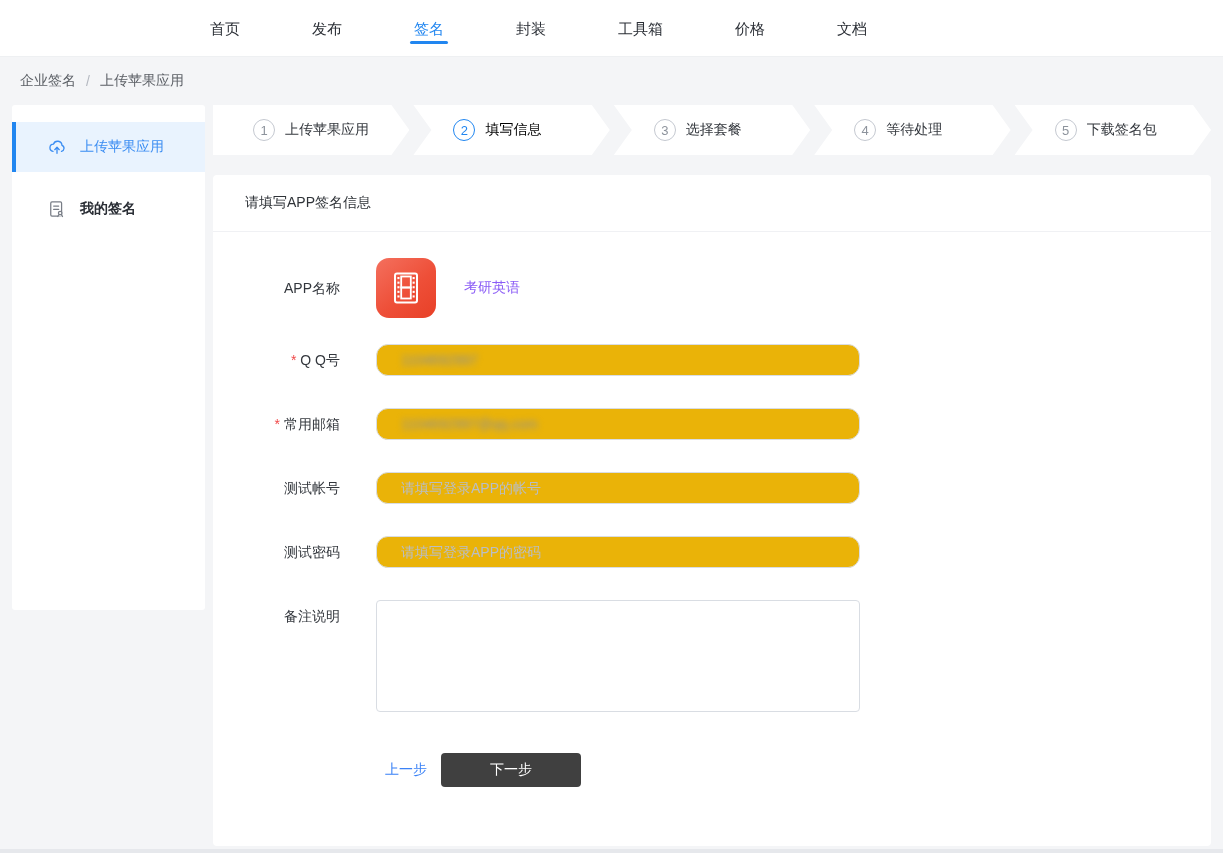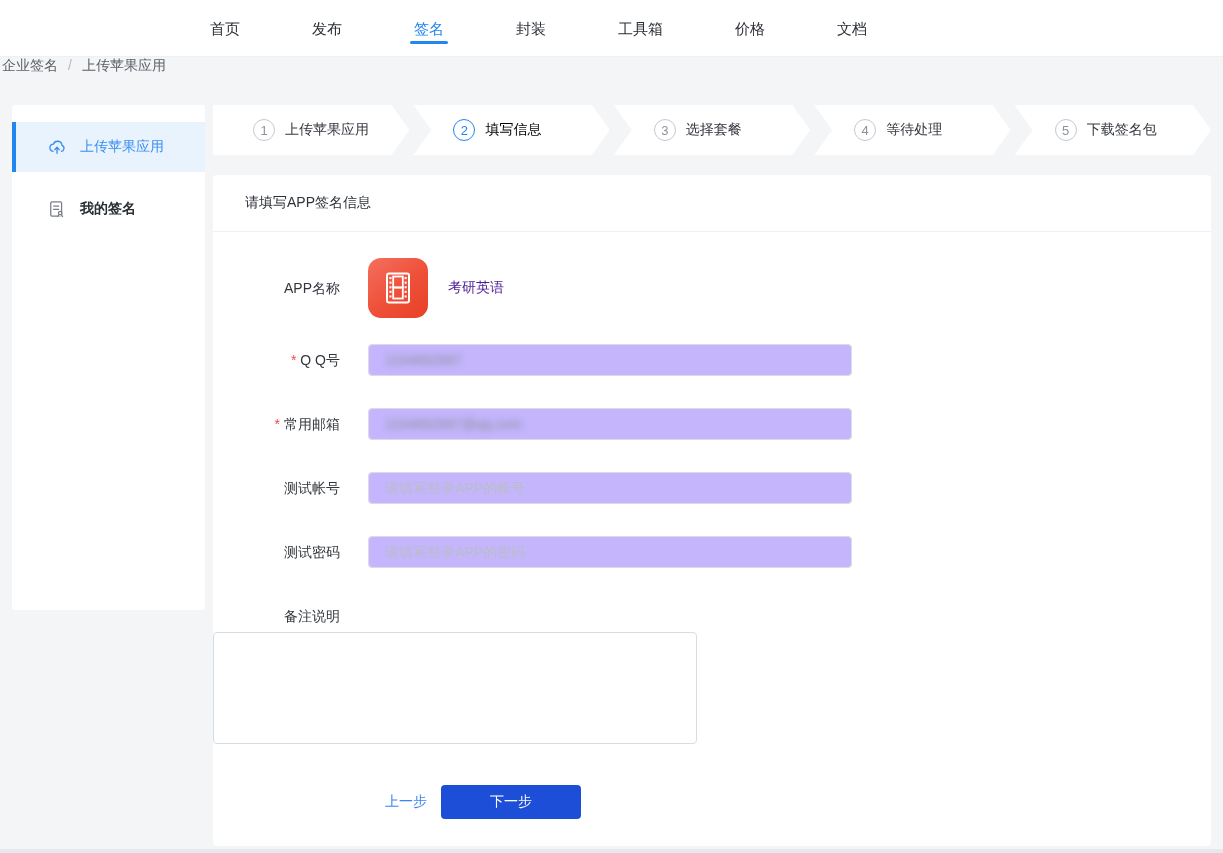--- a/index.html
+++ b/index.html
@@ -17,21 +17,21 @@
     background:#fff; border-bottom:1px solid #eef0f2;
     display:flex; align-items:center; padding-left:210px; gap:72px;
   }
   .nav-item { font-size:15px; color:#2b2f36; height:100%; line-height:57px; position:relative; cursor:pointer; white-space:nowrap; }
   .nav-item.active { color:#2186f0; }
   .nav-item.active::after {
     content:""; position:absolute; left:-4px; right:-4px; bottom:12px; height:3px;
     background:#2186f0; border-radius:2px;
   }
   
-  .breadcrumb { position:absolute; top:57px; left:0; height:48px; display:flex; align-items:flex-start; padding-left:2px; font-size:14px; color:#5c6066; gap:10px; }
+  .breadcrumb { position:absolute; top:57px; left:0; height:48px; display:flex; align-items:center; padding-left:20px; font-size:14px; color:#5c6066; gap:10px; }
   .breadcrumb .sep { color:#b4b8c0; }
   
   .sidebar { position:absolute; top:105px; left:12px; width:193px; height:505px; background:#fff; border-radius:3px; padding-top:17px; }
   .side-item { height:50px; display:flex; align-items:center; padding-left:30px; cursor:pointer; font-size:14px; color:#2b2f36; border-left:4px solid transparent; }
   .side-item + .side-item { margin-top:12px;font-weight:bold; }
   .side-item.active { background:#e9f3fe; border-left-color:#2186f0; color:#3b8df2; }
   .side-item .s-icon { width:22px; height:22px; display:flex; align-items:center; justify-content:center; color:#787d86; }
   .side-item.active .s-icon { color:#3b8df2; }
   .side-item .s-label { margin-left:12px; }
   
@@ -47,47 +47,47 @@
     width:22px; height:22px; border:1px solid #c4c8d0; border-radius:50%;
     font-size:13px; color:#8d939c; display:flex; align-items:center; justify-content:center; flex:none;
   }
   .step-label { margin-left:10px; font-size:14px; color:#33373d; white-space:nowrap; }
   .step.active .step-num { border-color:#2186f0; color:#2186f0; }
   .step.active .step-label { color:#000000; }
   
   .panel { margin-top:20px; height:671px; background:#fff; border-radius:4px; }
   .panel-header { height:57px; border-bottom:1px solid #f0f1f4; display:flex; align-items:center; padding-left:32px; font-size:14px; color:#2f3338;text-align:right; }
   .form { padding-top:26px; }
-  .row { display:flex; margin-bottom:32px; }
+  .row { display:flex; margin-bottom:32px;gap:8px; }
   .row-label { width:127px; text-align:right; font-size:14px; color:#33373d; line-height:32px; margin-right:28px; flex:none; white-space:nowrap; }
   .star { color:#f04848; margin-right:4px; }
   .row.app { align-items:center; margin-bottom:26px; }
   .app-icon {
     width:60px; height:60px; border-radius:13px; flex:none;
     background: linear-gradient(140deg, #f4705e 0%, #ee4f38 55%, #e84027 100%);
     display:flex; align-items:center; justify-content:center;
   }
-  .app-name { margin-left:20px; font-size:14px; color:#4c1d95; }
+  .app-name { margin-left:20px; font-size:14px; color:#8b5cf6; }
   .input-box, .real-input {
-    width:484px; height:32px; border:1px solid #d9dde3; border-radius:4px; background:#c4b5fd;
-    display:flex; align-items:center; padding:0 16px; font-size:14px; color:#606670;
+    width:484px; height:32px; border:1px solid #d9dde3; border-radius:12px; background:#eab308;
+    display:flex; align-items:center; padding:0 24px; font-size:14px; color:#606670;
   }
   .real-input { font-family:"Liberation Sans","DejaVu Sans",sans-serif; outline:none; }
   .real-input::placeholder { color:#b9bec6; }
   .redacted { filter: blur(3px); color:#8a9099; user-select:none; }
   .remark-area {
     width:484px; height:112px; border:1px solid #d9dde3; border-radius:4px; background:#fff;
     resize:none; padding:8px 12px; font-size:14px; outline:none;
     font-family:"Liberation Sans","DejaVu Sans",sans-serif;
   }
-  .row.remark { margin-bottom:41px;flex-direction:column; }
+  .row.remark { margin-bottom:41px; }
   .btn-row { display:flex; align-items:center; margin-left:172px; }
   .link-prev { font-size:14px; color:#3b82f6; cursor:pointer; margin-right:14px; text-decoration:none; }
   .btn-next {
-    width:140px; height:34px; background:#1d4ed8; border:none; border-radius:4px;
+    width:140px; height:34px; background:#404040; border:none; border-radius:4px;
     color:#fff; font-size:14px; cursor:pointer;
     font-family:"Liberation Sans","DejaVu Sans",sans-serif;
   }
   
   .footer-strip { position:absolute; left:0; right:0; bottom:0; height:4px; background:#e6e8ec; }
 </style>
 </head>
 <body>
 
 <div class="topnav">

